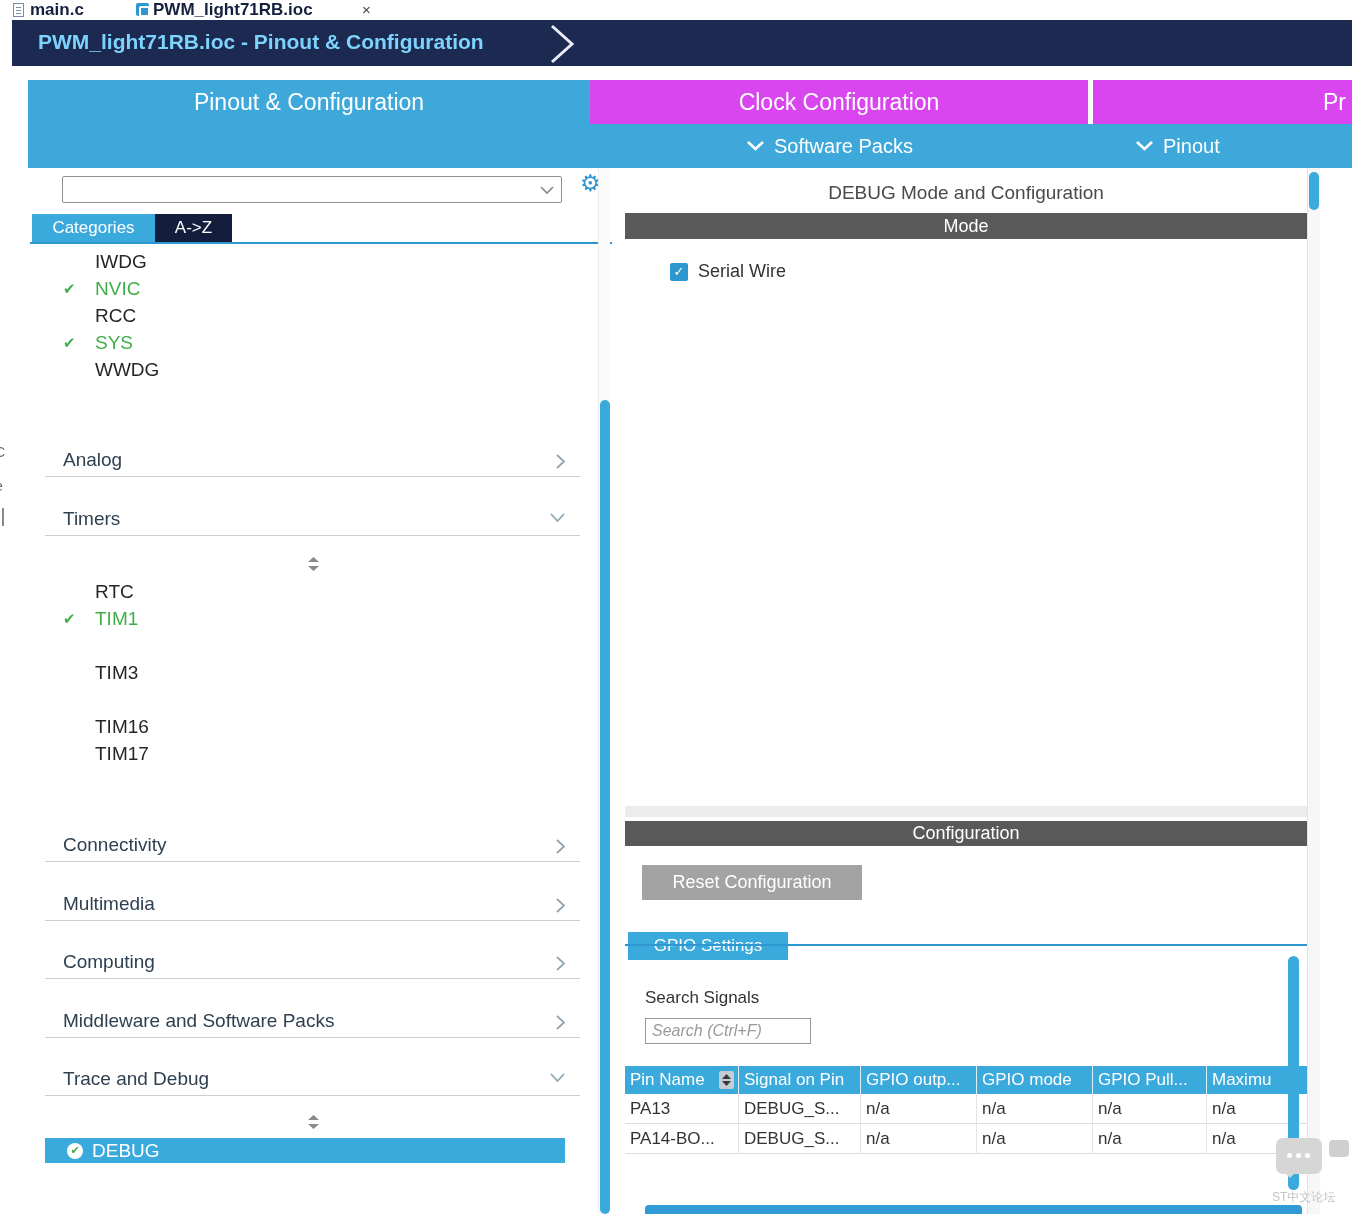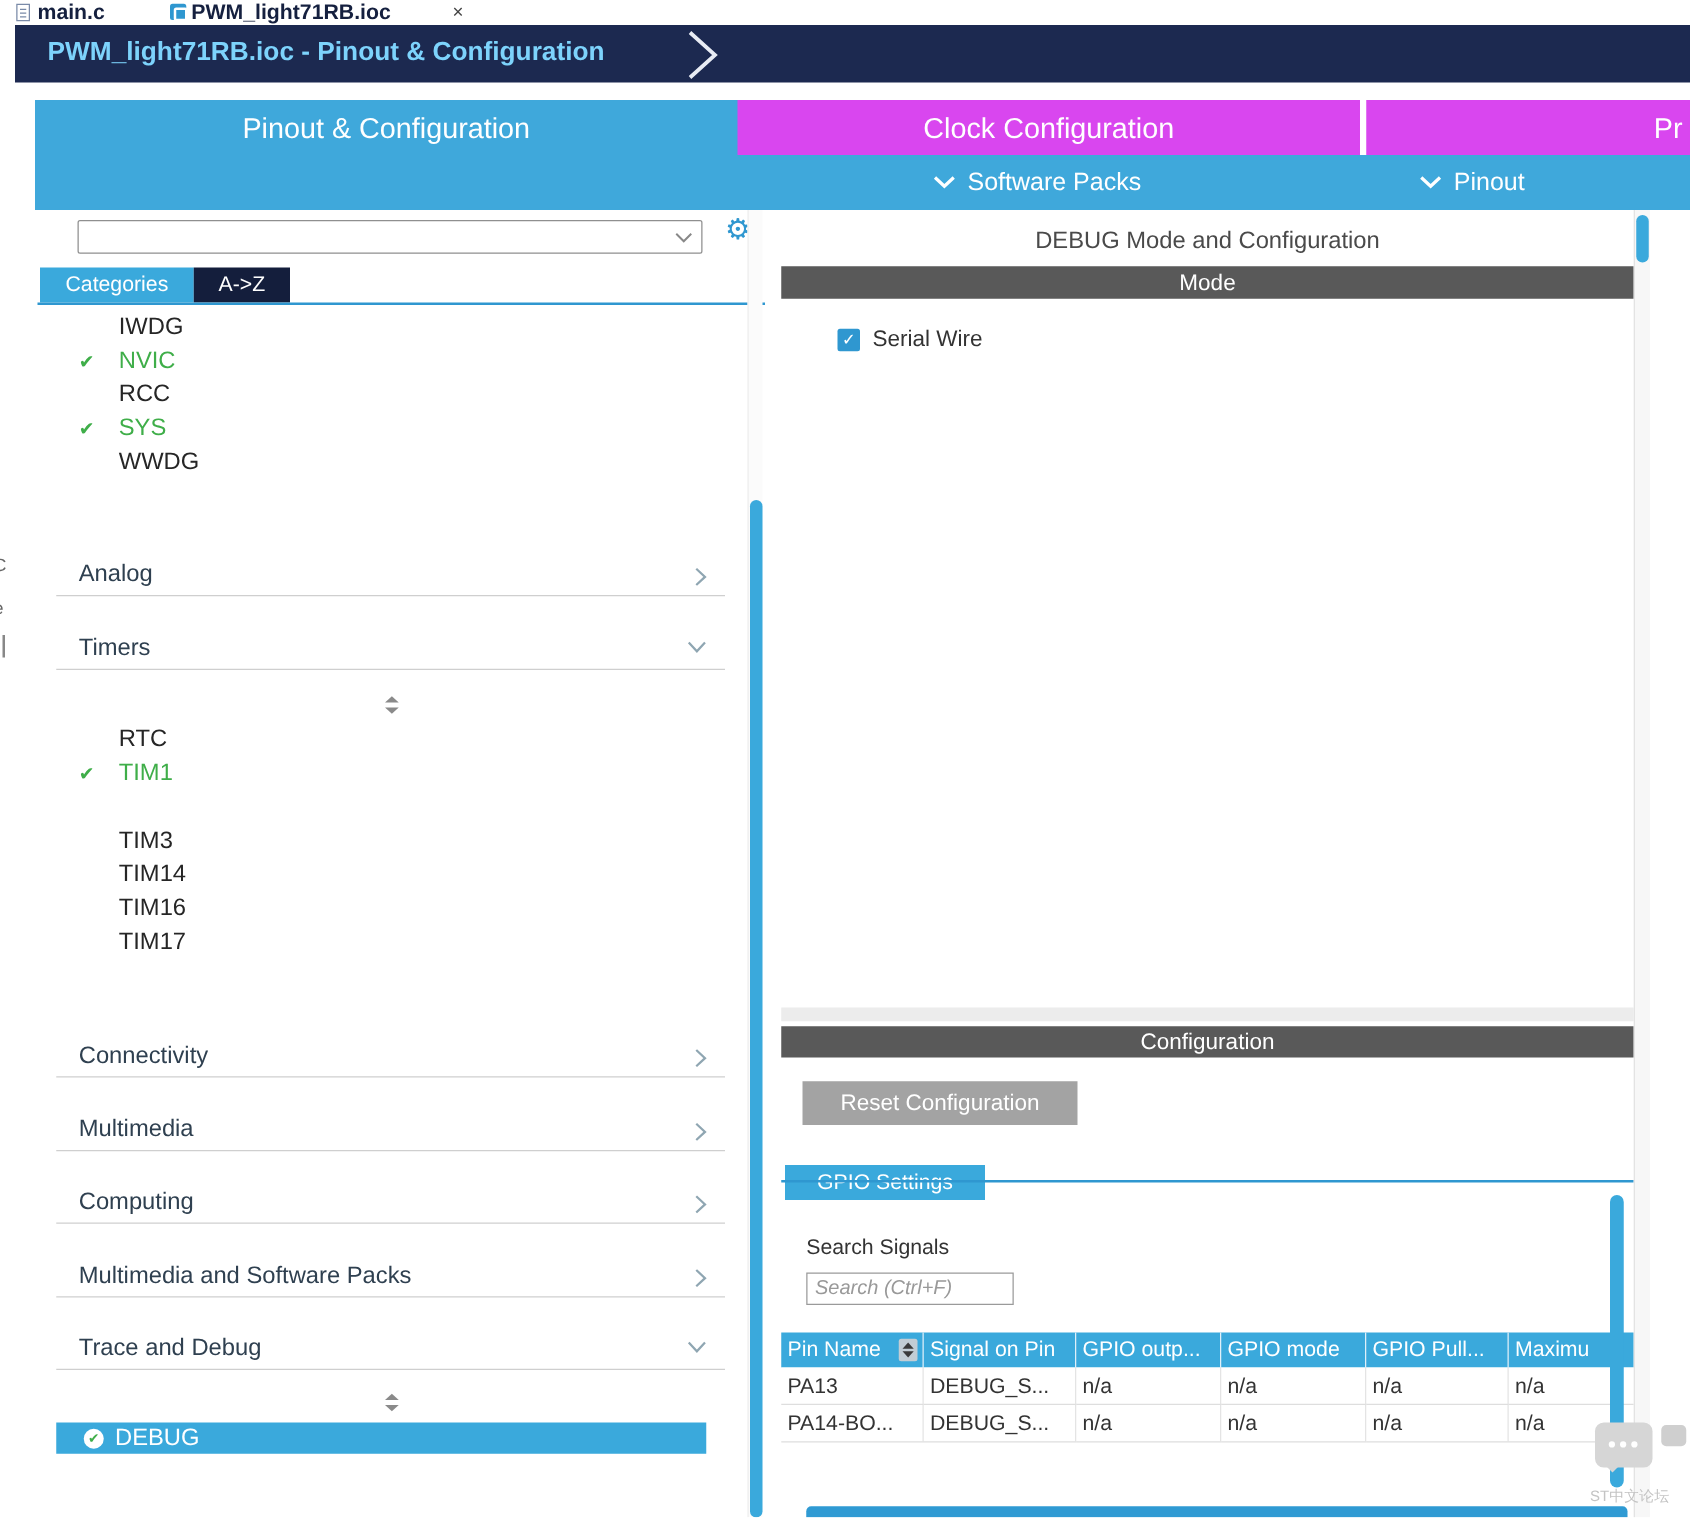--- a/index.html
+++ b/index.html
@@ -211,24 +211,20 @@
       <span class="label">RTC</span>
     </div>
     <div class="side-item checked" style="top:437px">
       <span class="check">✔</span>
       <span class="label">TIM1</span>
     </div>
     <div class="side-item" style="top:491px">
       <span class="check"></span>
       <span class="label">TIM3</span>
     </div>
-    <div class="side-item" style="top:518px">
-      <span class="check"></span>
-      <span class="label">TIM14</span>
-    </div>
     <div class="side-item" style="top:545px">
       <span class="check"></span>
       <span class="label">TIM16</span>
     </div>
     <div class="side-item" style="top:572px">
       <span class="check"></span>
       <span class="label">TIM17</span>
     </div>
 
     <div class="side-section" style="top:666px">
@@ -243,21 +239,21 @@
           <polyline points="2,2 9,8.5 2,15" fill="none" stroke="#8fa6b2" stroke-width="1.8"></polyline>
         </svg>
     </div>
     <div class="side-section" style="top:783px">
       <span class="sec-label">Computing</span>
       <svg class="sec-chev" width="11" height="17" viewBox="0 0 11 17">
           <polyline points="2,2 9,8.5 2,15" fill="none" stroke="#8fa6b2" stroke-width="1.8"></polyline>
         </svg>
     </div>
     <div class="side-section" style="top:842px">
-      <span class="sec-label">Multimedia and Software Packs</span>
+      <span class="sec-label">Middleware and Software Packs</span>
       <svg class="sec-chev" width="11" height="17" viewBox="0 0 11 17">
           <polyline points="2,2 9,8.5 2,15" fill="none" stroke="#8fa6b2" stroke-width="1.8"></polyline>
         </svg>
     </div>
     <div class="side-section" style="top:900px">
       <span class="sec-label">Trace and Debug</span>
       <svg class="sec-chev" width="17" height="11" viewBox="0 0 17 11">
           <polyline points="2,2 8.5,9 15,2" fill="none" stroke="#8fa6b2" stroke-width="1.8"></polyline>
         </svg>
     </div>

